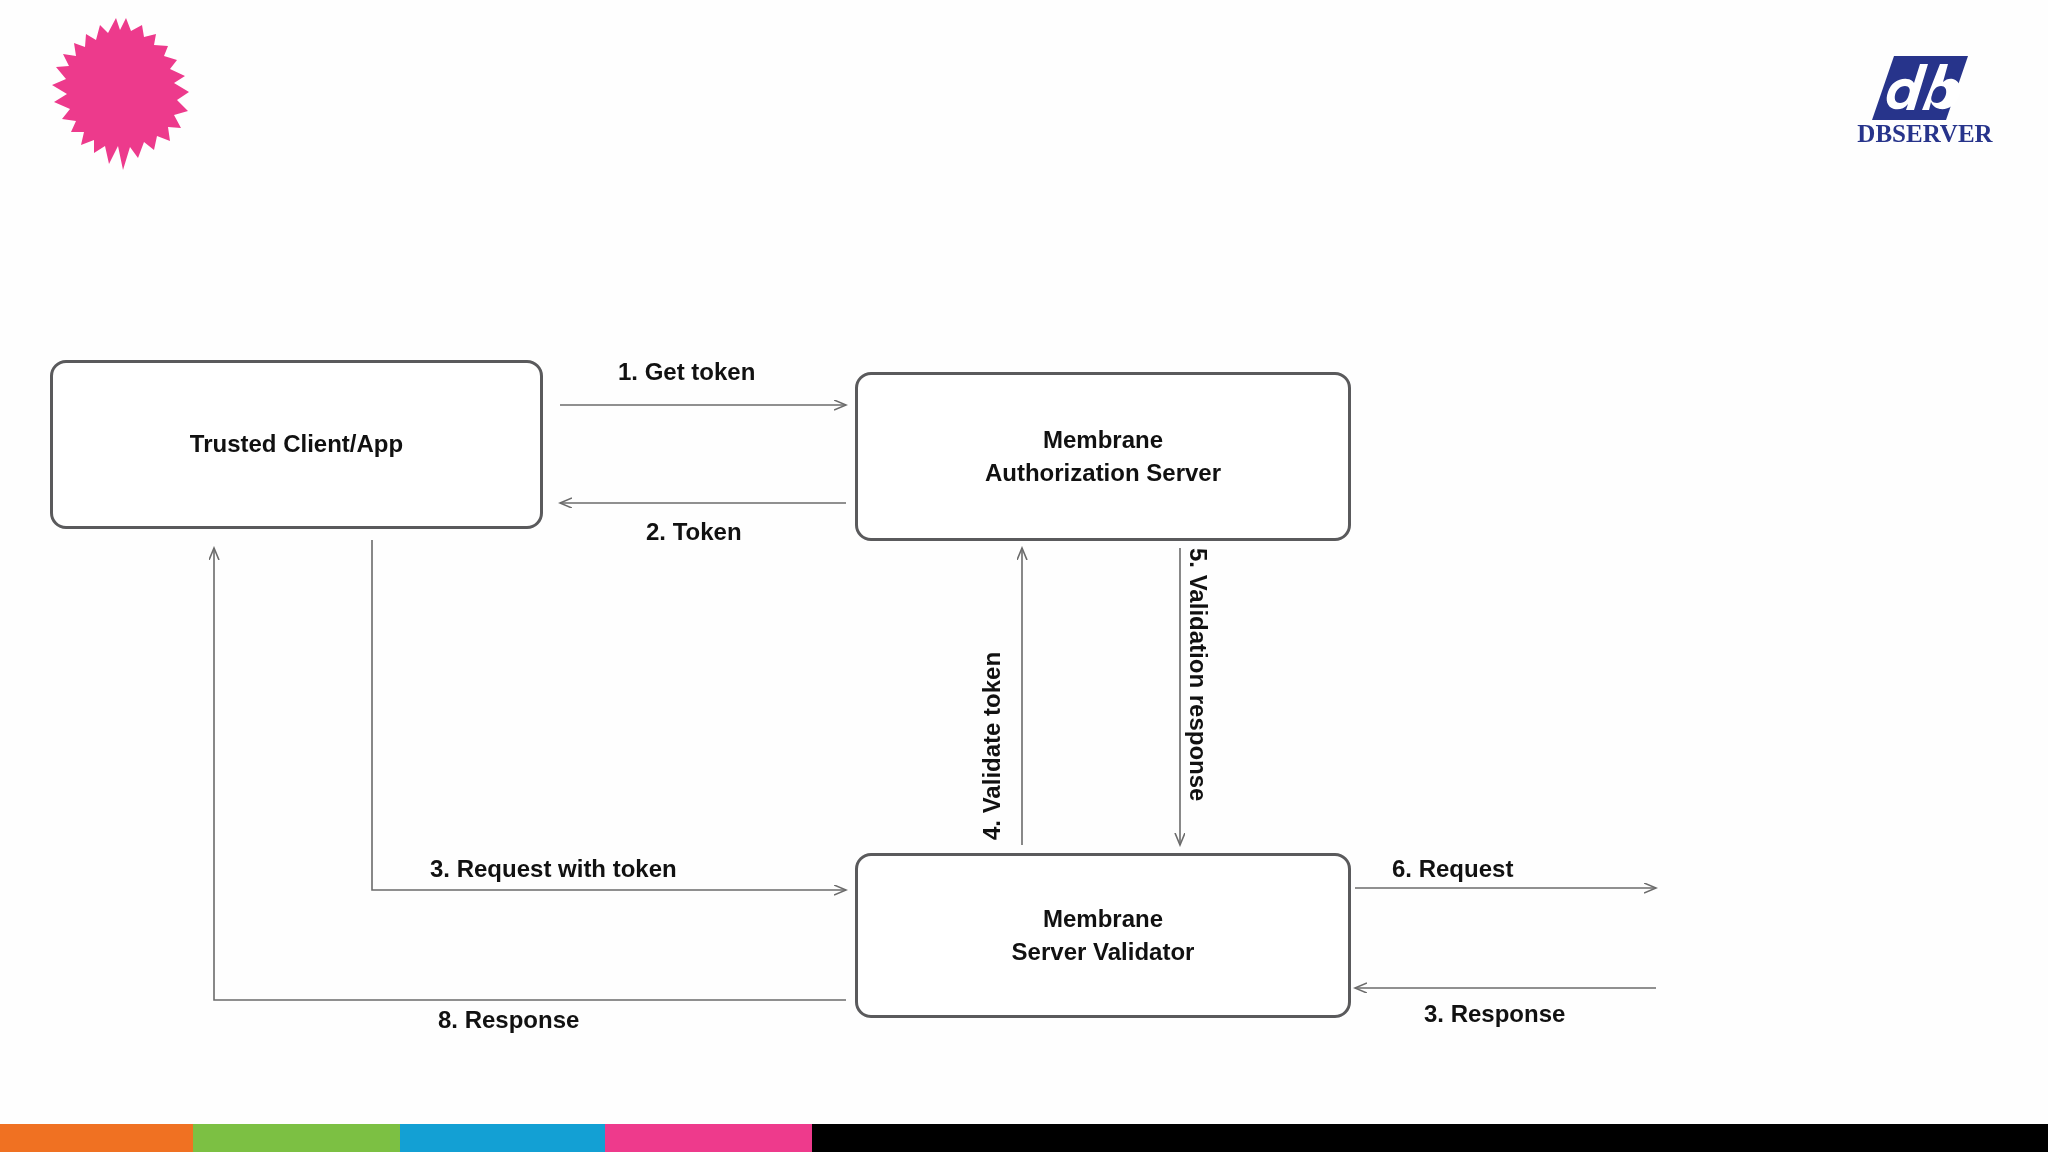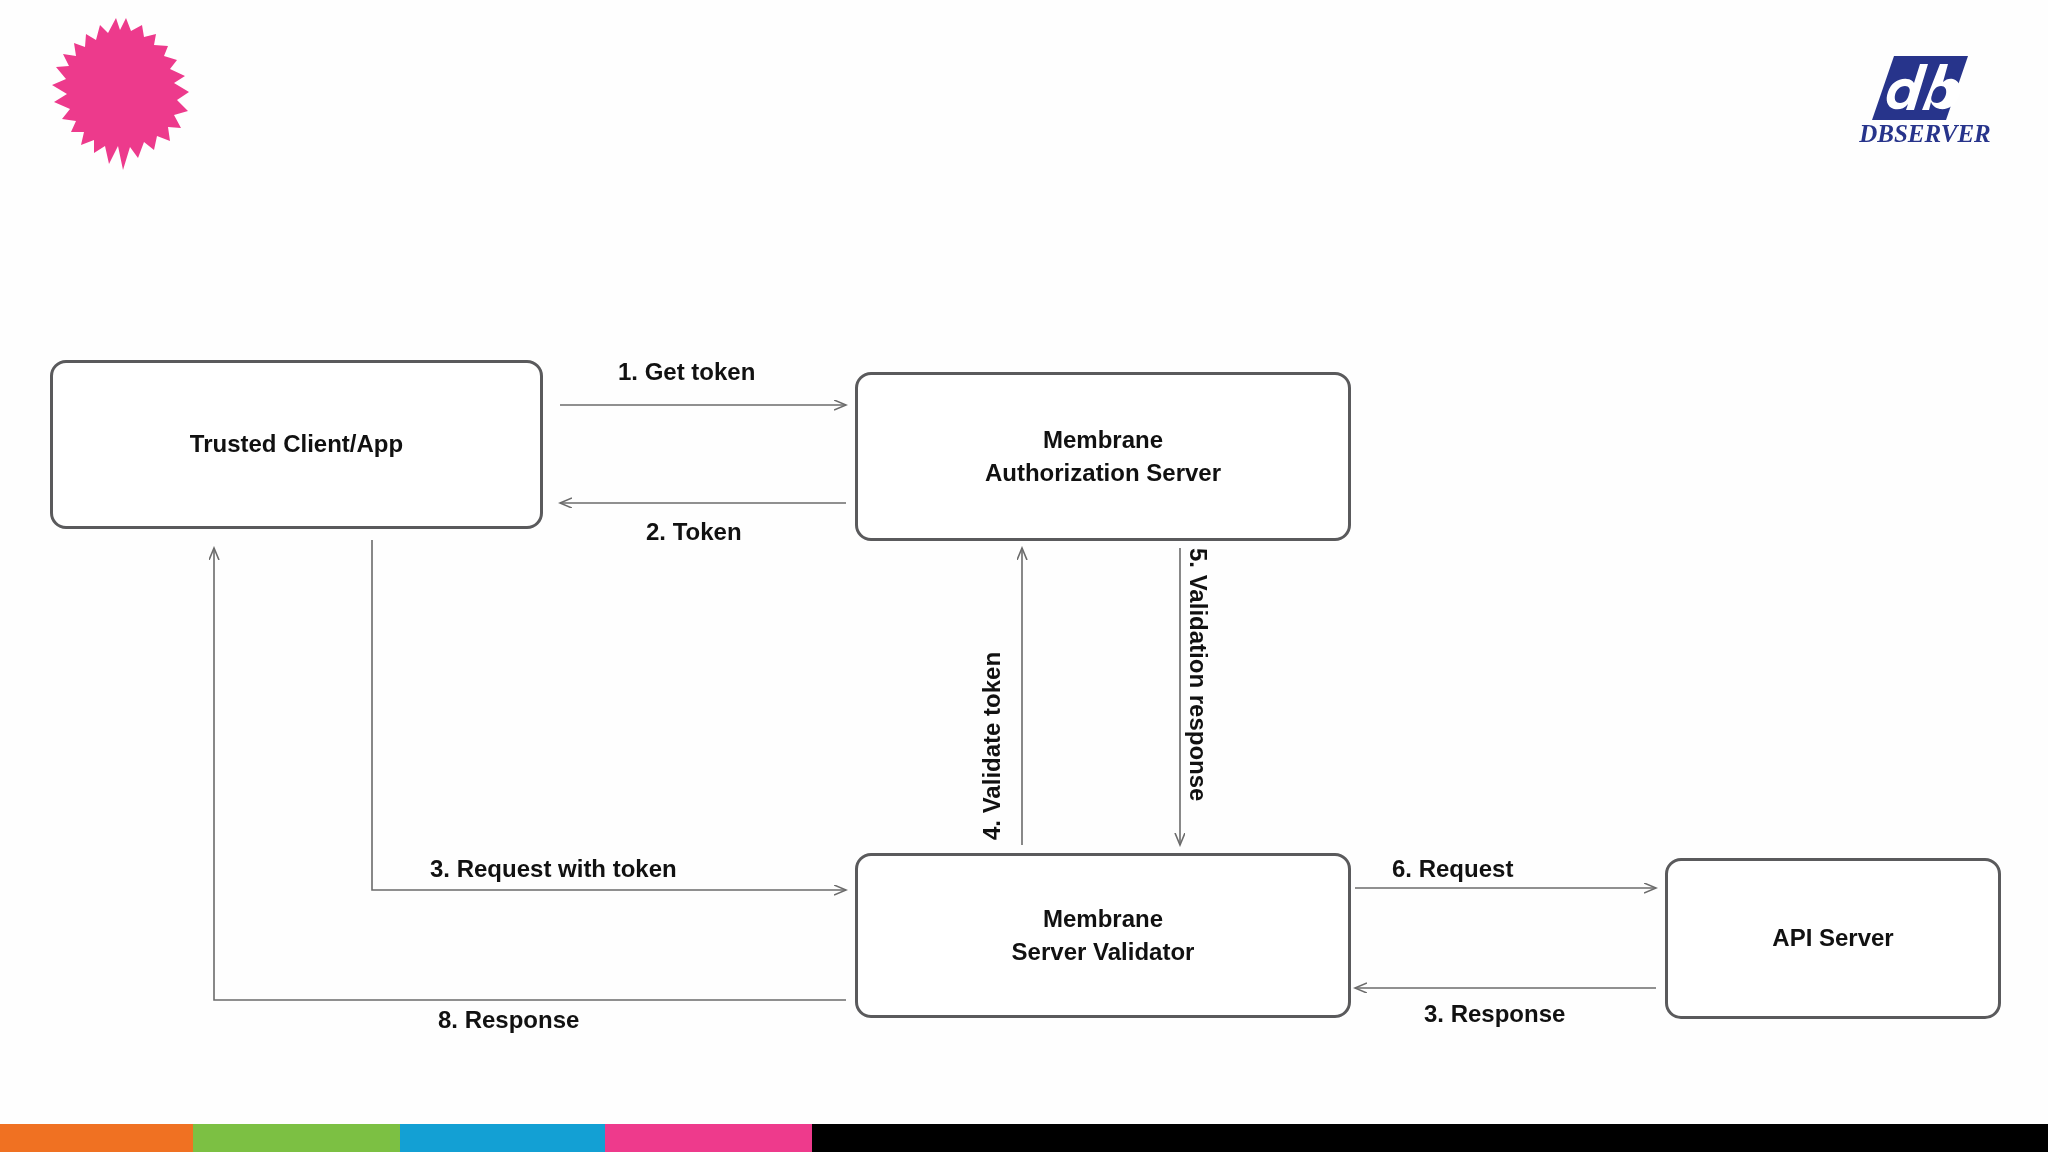--- a/index.html
+++ b/index.html
@@ -24,21 +24,21 @@
     font-family:"Liberation Sans", sans-serif;
   }
 
   
   .logo{position:absolute;left:1850px;top:52px;width:150px;height:105px;}
   .logo-mark{position:absolute;left:22px;top:0;width:96px;height:72px;}
   .logo-word{
     position:absolute;left:0;top:68px;width:150px;
     text-align:center;
     font-family:"Liberation Serif", serif;
-    font-weight:bold;font-style:italic;
+    font-weight:bold;
     color:#27348b;font-size:25px;letter-spacing:0px;
     white-space:nowrap;
   }
 
   
   #diagram{position:absolute;left:0;top:0;width:2048px;height:1100px;}
 
   .node{
     position:absolute;
     border:3px solid #5a5a5c;
@@ -138,23 +138,20 @@
     </span>
   </div>
 
   <div class="node" id="node-validator" style="border-color: rgb(90, 90, 92);">
     <span>
       <span>Membrane</span><br>
       <span>Server Validator</span>
     </span>
   </div>
 
-  <div class="node" id="node-api" style="border-color: rgb(90, 90, 92);">
-    <span>API Server</span>
-  </div>
 
   <div class="edge-label" style="left:618px;top:358px;">1. Get token</div>
 
   <div class="edge-label" style="left:646px;top:518px;">2. Token</div>
 
   <div class="edge-label" style="left:430px;top:843px;margin-top:12px;">3. Request with token</div>
 
   <div class="edge-label vert-up" style="left:978px;top:840px;">4. Validate token</div>
 
   <div class="edge-label vert-down" style="left:1212px;top:548px;">5. Validation response</div>

